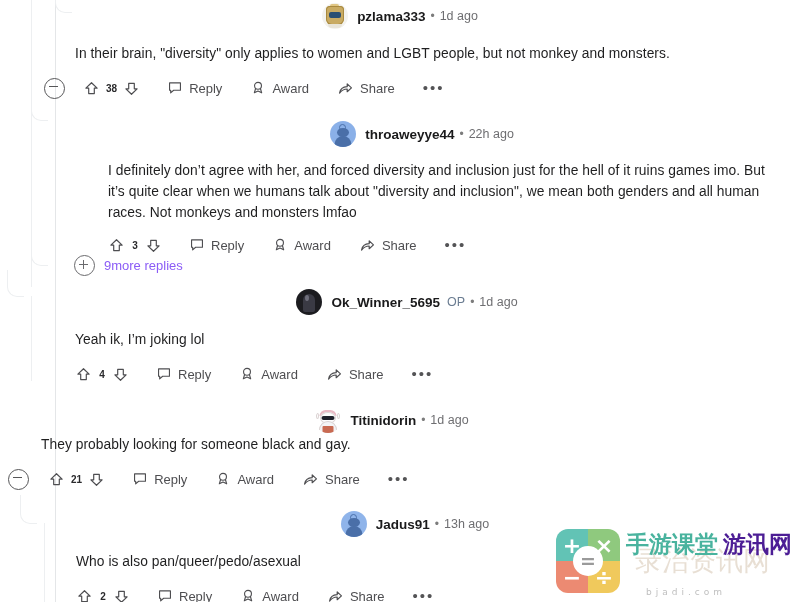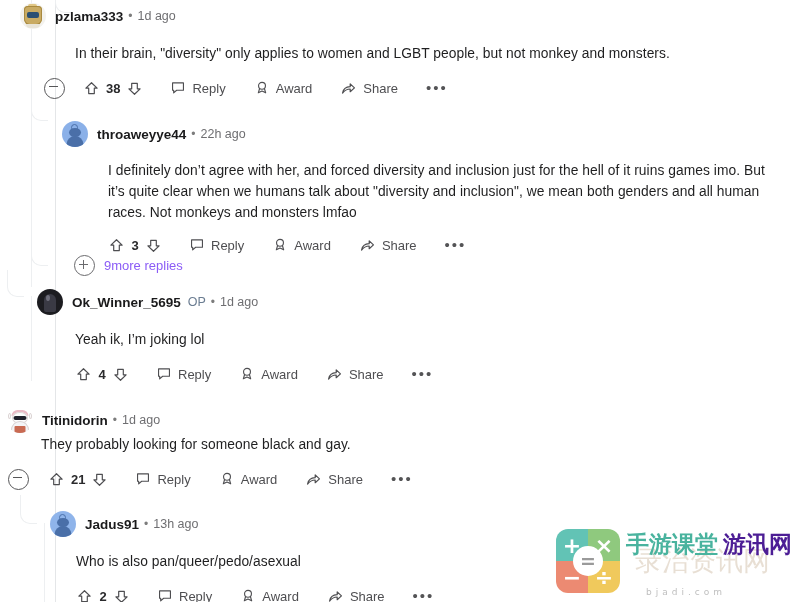--- a/index.html
+++ b/index.html
@@ -34,20 +34,21 @@
 
   
   .comment {
     position: absolute;
   }
 
   .cmt-head {
     display: flex;
     align-items: center;
     height: 28px;
+    justify-content: center;
   }
 
   .avatar {
     width: 26px;
     height: 26px;
     border-radius: 50%;
     flex: 0 0 26px;
     position: relative;
     overflow: hidden;
     background: #a5c8f0;
@@ -288,21 +289,21 @@
     width: 9px;
     height: 1.3px;
     background: #565658;
   }
 
   .vote {
     display: flex;
     align-items: center;
   }
   .score {
-    font-size: 13px;
+    font-size: 10px;
     font-weight: bold;
     color: #2a2a2c;
     margin: 0 6px;
     min-width: 8px;
     text-align: center;
   }
 
   .dots {
     letter-spacing: 2px;
     font-size: 15px;

